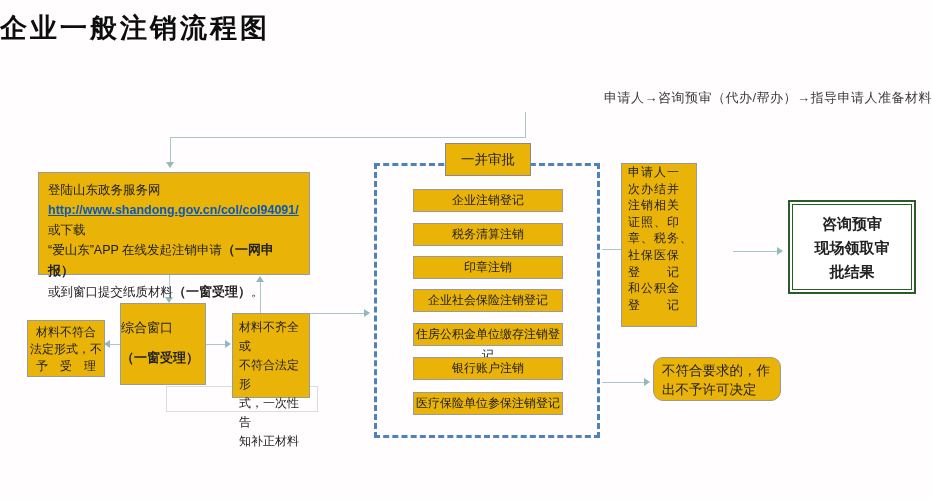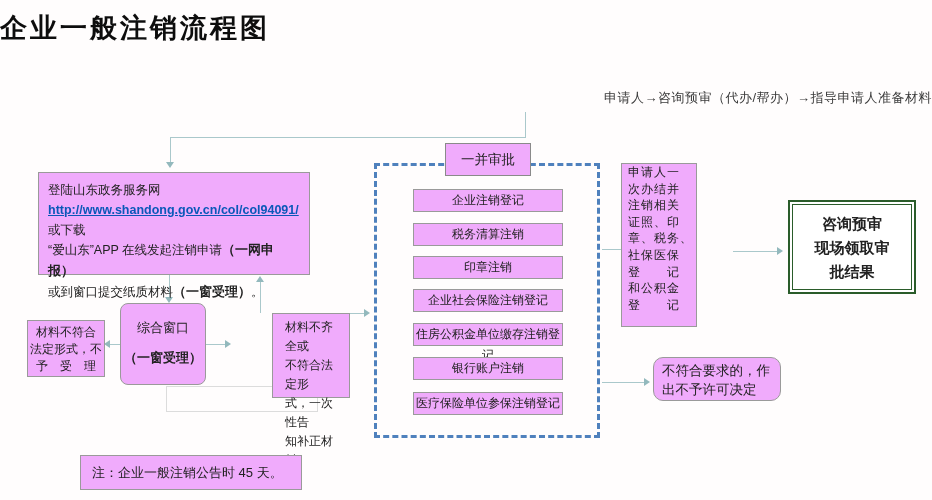--- a/index.html
+++ b/index.html
@@ -7,35 +7,35 @@
     --green:#2a5c2a; --link-blue:#0a58b9; --border-gray:#9a9a9a;
   }
   html,body{margin:0;padding:0;background:#ffffff;}
   .canvas{position:relative;width:932px;height:500px;background:#fffdfd;overflow:hidden;
           font-family:"Liberation Sans","DejaVu Sans",sans-serif;color:#222;}
   .title{position:absolute;top:10px;left:0;width:100%;
          font-family:"Liberation Serif","DejaVu Serif",serif;font-weight:bold;
          font-size:27px;letter-spacing:3px;color:#0d0d0d;}
   .topflow{position:absolute;top:89px;left:0;width:100%;text-align:right;
            font-size:13px;color:#3b3b3b;letter-spacing:.5px;}
-  .box{position:absolute;background:#f0abfc;border:1px solid var(--border-gray);box-sizing:border-box;}
+  .box{position:absolute;background:#eab308;border:1px solid var(--border-gray);box-sizing:border-box;}
   
   .apply{left:38px;top:172px;width:272px;height:103px;padding:7px 9px;font-size:12.5px;line-height:1.6;z-index:2;}
   .apply .link{color:var(--link-blue);font-weight:bold;text-decoration:underline;cursor:pointer;text-align:right;}
   .apply b{font-size:13px;}
   
-  .window{left:120px;top:303px;width:86px;height:82px;font-size:13px;text-align:center;z-index:2;border-radius:8px;}
+  .window{left:120px;top:303px;width:86px;height:82px;font-size:13px;z-index:2;}
   .window .l1{margin-top:15px;}
   .window .l2{margin-top:12px;font-weight:bold;}
   
   .noacc{left:27px;top:320px;width:78px;height:57px;font-size:12px;line-height:17px;
          text-align:center;padding-top:3px;z-index:2;}
   
   .supp{left:232px;top:313px;width:78px;height:85px;font-size:12px;line-height:19px;
-        padding:4px 12px;z-index:2;margin-left:40px;}
+        padding:4px 6px;z-index:2;}
   
   .dashed{position:absolute;left:374px;top:163px;width:226px;height:275px;
           border:3px dashed var(--dash-blue);box-sizing:border-box;z-index:1;background:transparent;}
   .batch{left:445px;top:143px;width:86px;height:33px;font-size:13.5px;text-align:center;
          line-height:31px;z-index:3;border-color:#8a8a8a;}
   .pbox{left:413px;width:150px;height:23px;font-size:12px;text-align:center;line-height:21px;z-index:2;}
   .p1{top:189px}.p2{top:223px}.p3{top:256px}.p4{top:289px}.p5{top:323px}.p6{top:357px}.p7{top:392px}
   
   .result{left:621px;top:163px;width:76px;height:164px;padding:0 6px;font-size:12px;
           line-height:16.6px;letter-spacing:1px;z-index:2;}
@@ -157,15 +157,14 @@
   </div>
 
   <div class="hline" style="left:602px;top:382px;width:44px;"></div>
   <div class="tri r" style="left:644px;top:378px;"></div>
 
   <div class="box denial">
     <div>不符合要求的，作</div>
     <div>出不予许可决定</div>
   </div>
 
-  <div class="box note">注：企业一般注销公告时 45 天。</div>
 
 </div>
 
 </body></html>

